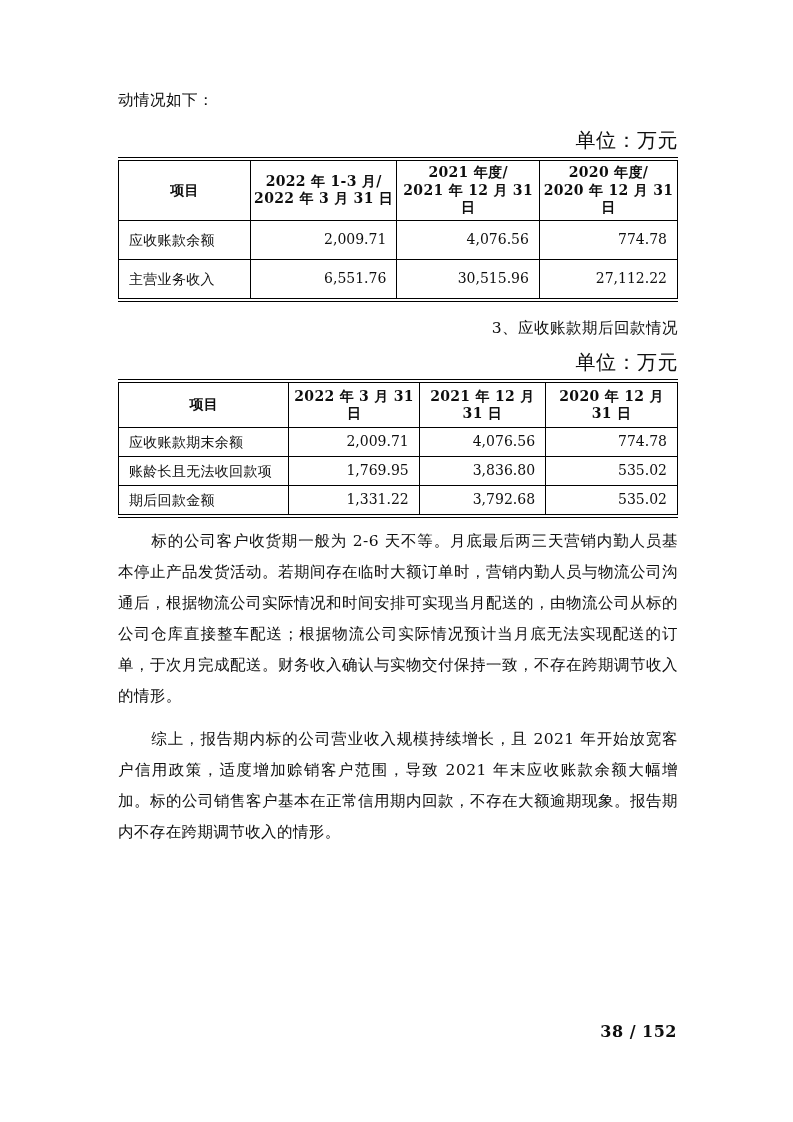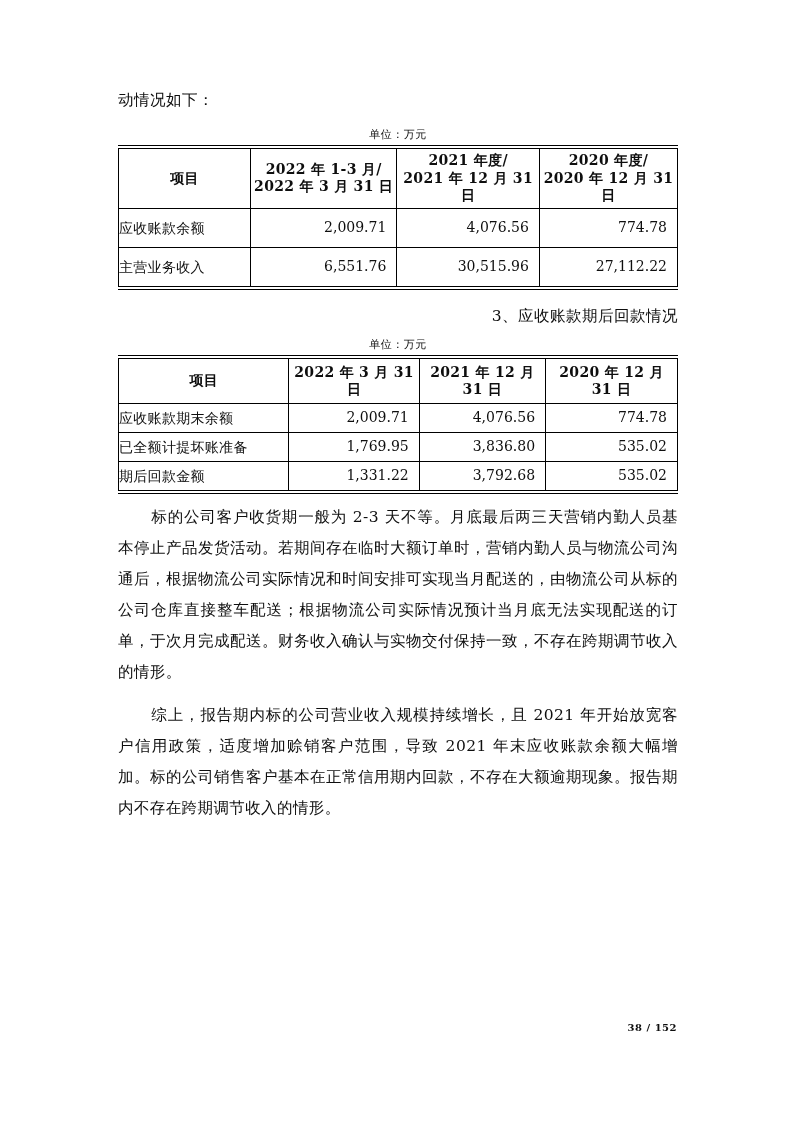--- a/index.html
+++ b/index.html
@@ -24,22 +24,22 @@
     width: 560px;
   }
   .intro-line {
     margin: 0;
     font-size: 15.5px;
     line-height: 24px;
     letter-spacing: 0.5px;
   }
   .unit-label {
     margin: 15px 0 3px 0;
-    text-align: center;
-    font-size: 11px;
+    text-align: right;
+    font-size: 20px;
     letter-spacing: 0.5px;
   }
   .unit-label.second {
     margin-top: 9px;
   }
   table.fin-table {
     width: 100%;
     table-layout: fixed;
     border-collapse: collapse;
     border-top: 4px double #000;
@@ -58,21 +58,21 @@
     white-space: pre-line;
     line-height: 17.5px;
     letter-spacing: 0.3px;
   }
   table.table2 th {
     padding: 5px 2px;
     line-height: 17px;
   }
   td.cell-label {
     text-align: left;
-    padding: 5px 3px 5px 0;
+    padding: 5px 3px 5px 10px;
     white-space: pre-line;
     line-height: 18px;
     letter-spacing: 0.3px;
   }
   td.cell-num {
     text-align: right;
     padding: 5px 10px 5px 2px;
     line-height: 17px;
   }
   table.table1 td { height: 28px; }
@@ -93,21 +93,21 @@
     text-align: justify;
     letter-spacing: 0.4px;
   }
   .para.gap-before {
     margin-top: 12px;
   }
   .page-number {
     position: absolute;
     top: 1022px;
     right: 116px;
-    font-size: 10px;
+    font-size: 16px;
     font-weight: bold;
     letter-spacing: 0.5px;
   }
 </style>
 </head>
 <body>
 
 <div class="page">
   <div class="content">
 
@@ -169,36 +169,36 @@
         </tr>
       </thead>
       <tbody>
         <tr>
           <td class="cell-label">应收账款期末余额</td>
           <td class="cell-num">2,009.71</td>
           <td class="cell-num">4,076.56</td>
           <td class="cell-num">774.78</td>
         </tr>
         <tr>
-          <td class="cell-label">已全额计提坏账准备</td>
+          <td class="cell-label">账龄长且无法收回款项</td>
           <td class="cell-num">1,769.95</td>
           <td class="cell-num">3,836.80</td>
           <td class="cell-num">535.02</td>
         </tr>
         <tr>
           <td class="cell-label">期后回款金额</td>
           <td class="cell-num">1,331.22</td>
           <td class="cell-num">3,792.68</td>
           <td class="cell-num">535.02</td>
         </tr>
       </tbody>
     </table>
 
 
 
-    <p class="para">标的公司客户收货期一般为 2-3 天不等。月底最后两三天营销内勤人员基本停止产品发货活动。若期间存在临时大额订单时，营销内勤人员与物流公司沟通后，根据物流公司实际情况和时间安排可实现当月配送的，由物流公司从标的公司仓库直接整车配送；根据物流公司实际情况预计当月底无法实现配送的订单，于次月完成配送。财务收入确认与实物交付保持一致，不存在跨期调节收入的情形。</p>
+    <p class="para">标的公司客户收货期一般为 2-6 天不等。月底最后两三天营销内勤人员基本停止产品发货活动。若期间存在临时大额订单时，营销内勤人员与物流公司沟通后，根据物流公司实际情况和时间安排可实现当月配送的，由物流公司从标的公司仓库直接整车配送；根据物流公司实际情况预计当月底无法实现配送的订单，于次月完成配送。财务收入确认与实物交付保持一致，不存在跨期调节收入的情形。</p>
 
     <p class="para gap-before">综上，报告期内标的公司营业收入规模持续增长，且 2021 年开始放宽客户信用政策，适度增加赊销客户范围，导致 2021 年末应收账款余额大幅增加。标的公司销售客户基本在正常信用期内回款，不存在大额逾期现象。报告期内不存在跨期调节收入的情形。</p>
 
   </div>
 
   <div class="page-number">38 / 152</div>
 </div>
 
 </body></html>

